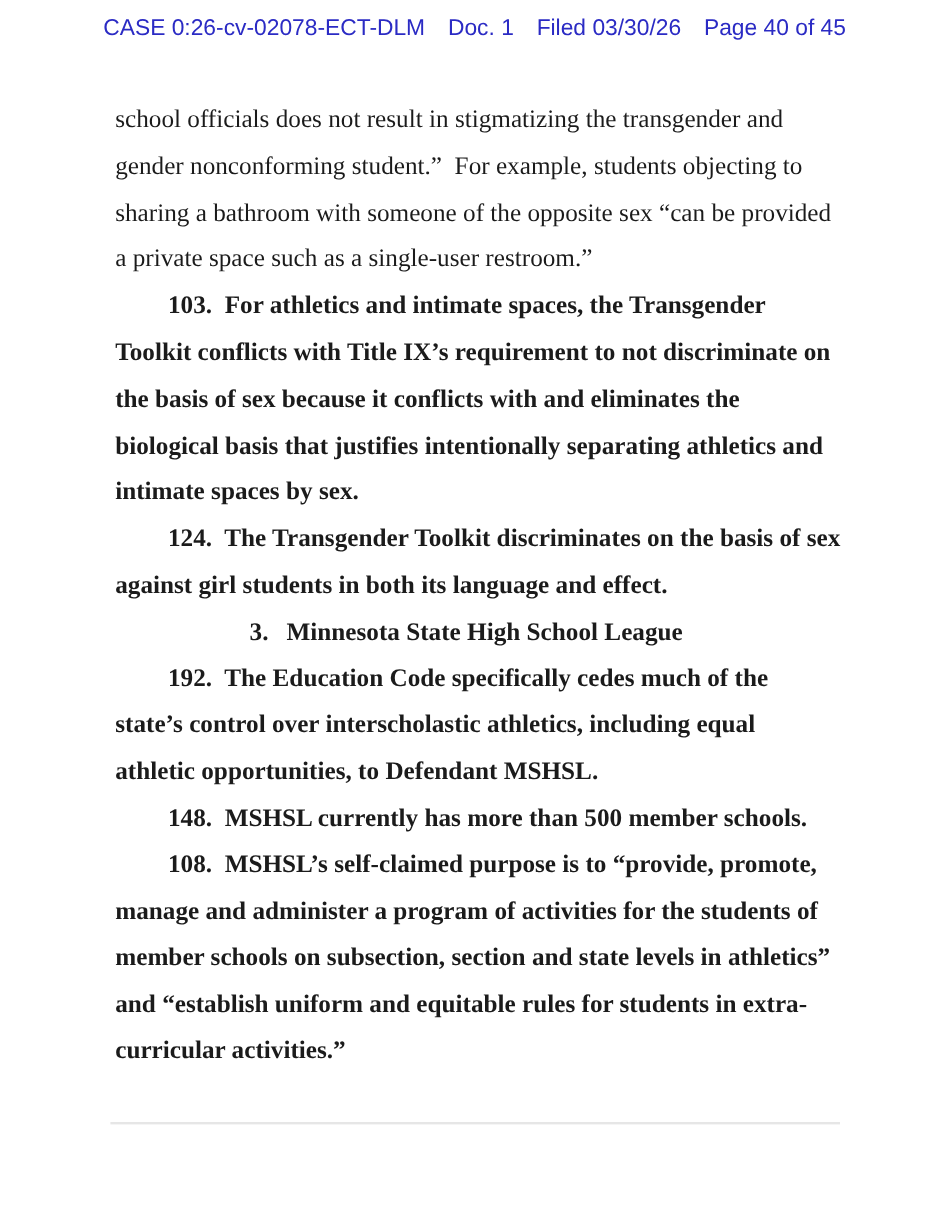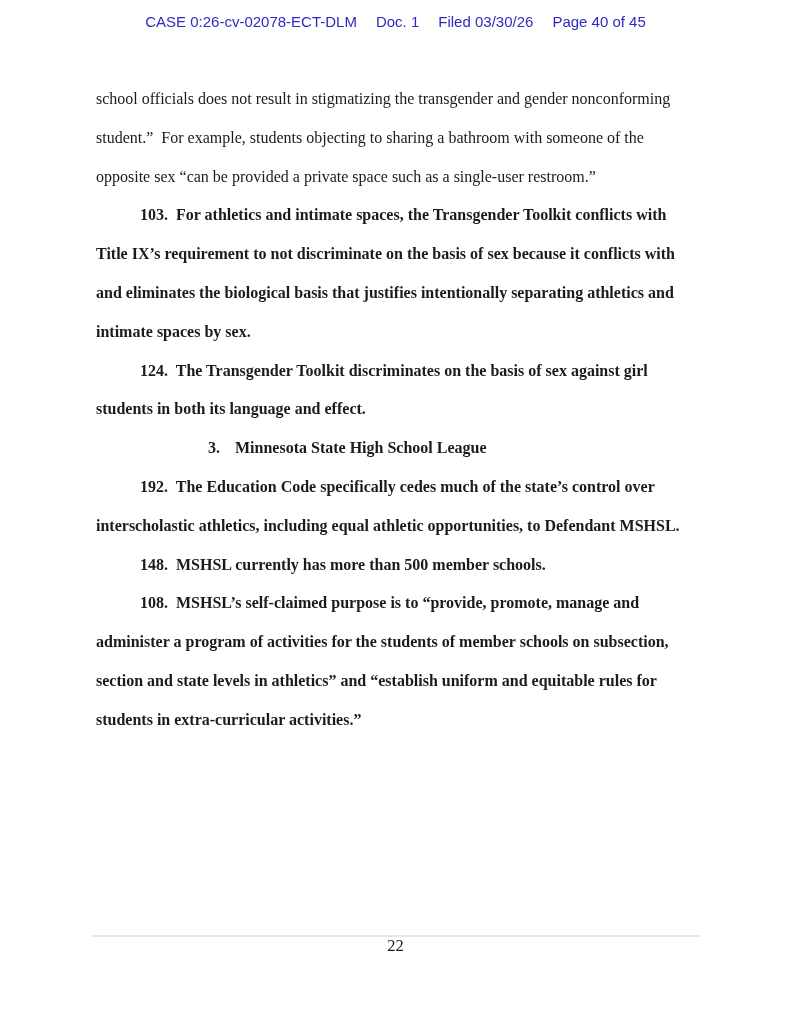--- a/index.html
+++ b/index.html
@@ -14,31 +14,31 @@
   }
   .stamp {
     position: absolute;
     top: 13px;
     left: 0;
     right: 0;
     display: flex;
     justify-content: center;
     gap: 19px;
     font-family: "Liberation Sans", sans-serif;
-    font-size: 15px;
+    font-size: 19px;
     font-weight: 400;
     color: var(--stamp-blue, #2b2bc4);
     white-space: nowrap;
   }
   .body-text {
     position: absolute;
     top: 80px;
     left: 96px;
     width: 605px;
-    font-size: 16px;
+    font-size: 21px;
     line-height: 38.8px;
   }
   .para {
     margin: 0;
     white-space: pre-wrap;
     text-align: left;
   }
   .indent { text-indent: 44px; font-weight: bold; }
   .heading {
     font-weight: bold;
@@ -90,15 +90,14 @@
       <span class="num">3.</span><span>Minnesota State High School League</span>
     </div>
 
 
     <p class="para indent">192.  The Education Code specifically cedes much of the state’s control over interscholastic athletics, including equal athletic opportunities, to Defendant MSHSL.</p>
     <p class="para indent">148.  MSHSL currently has more than 500 member schools.</p>
     <p class="para indent">108.  MSHSL’s self-claimed purpose is to “provide, promote, manage and administer a program of activities for the students of member schools on subsection, section and state levels in athletics” and “establish uniform and equitable rules for students in extra-curricular activities.”</p>
   </div>
 
   <div class="footer-rule"></div>
-  <div class="page-number">22</div>
 
 </div>
 
 </body></html>

